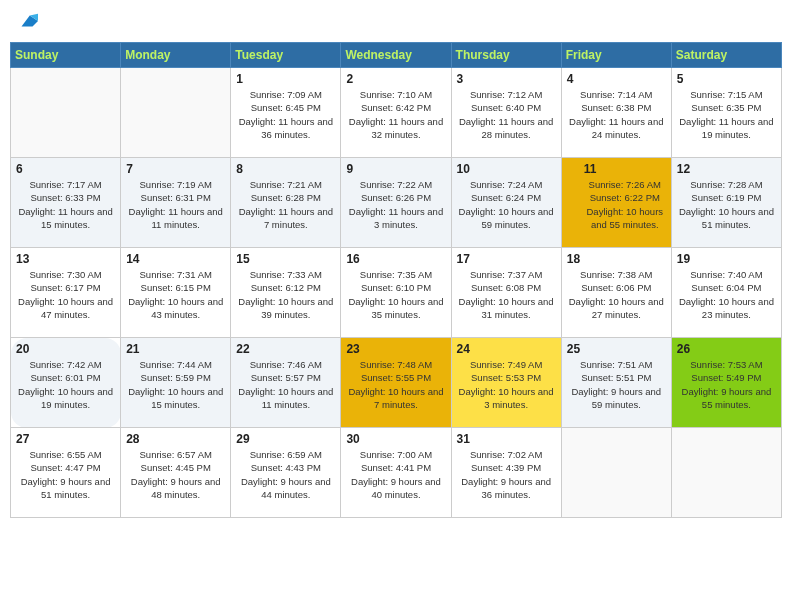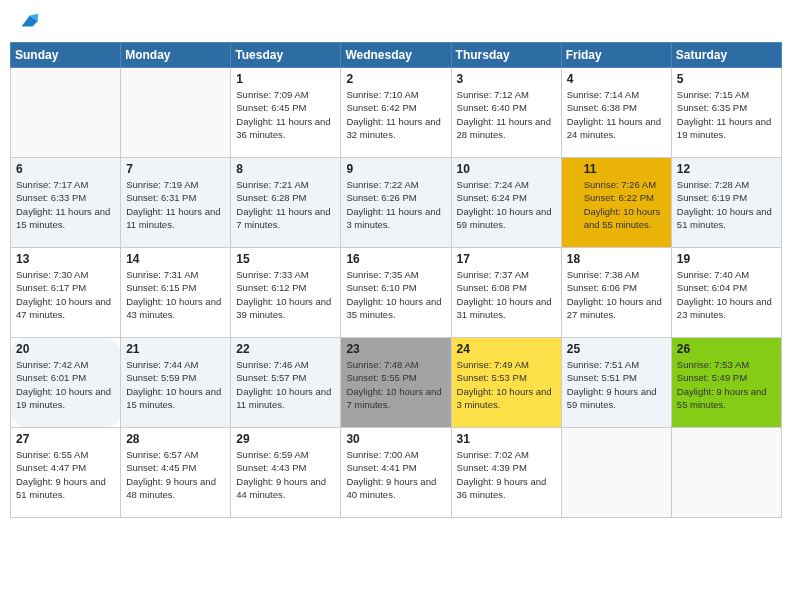--- a/index.html
+++ b/index.html
@@ -47,21 +47,21 @@
       font-size: 15px;
       color: #444;
     }
     .calendar {
       width: 100%;
       border-collapse: collapse;
       border: 1px solid #ccc;
     }
     .calendar th {
       background-color: #2e6da4;
-      color: #ffffff;
+      color: #bef264;
       font-size: 12px;
       font-weight: bold;
       padding: 5px 4px;
       text-align: left;
       border: 1px solid #4a86bc;
     }
     .calendar td {
       vertical-align: top;
       border: 1px solid #ccc;
       padding: 4px 5px;
@@ -85,20 +85,21 @@
       font-size: 12px;
       font-weight: bold;
       color: #222;
       margin-bottom: 2px;
       display: block;
     }
     .day-info {
       font-size: 9.5px;
       color: #333;
       line-height: 1.4;
+      text-align: center;
     }
   </style>
 </head>
 <body>
 
 <div class="header">
   <div class="logo">
     <div>
       <svg class="logo-icon" viewBox="0 0 40 30" xmlns="http://www.w3.org/2000/svg">
         <polygon points="10,25 25,5 40,15 30,25" fill="#1a7ec8"></polygon>
@@ -219,21 +220,21 @@
           <div class="day-info">Sunrise: 7:42 AM<br>Sunset: 6:01 PM<br>Daylight: 10 hours and 19 minutes.</div>
         </td>
         <td style="background-color: rgb(240, 244, 248);">
           <span class="day-number">21</span>
           <div class="day-info">Sunrise: 7:44 AM<br>Sunset: 5:59 PM<br>Daylight: 10 hours and 15 minutes.</div>
         </td>
         <td style="background-color: rgb(240, 244, 248);">
           <span class="day-number">22</span>
           <div class="day-info">Sunrise: 7:46 AM<br>Sunset: 5:57 PM<br>Daylight: 10 hours and 11 minutes.</div>
         </td>
-        <td style="background-color: #a3a3a3; margin-top: 19px;">
+        <td style="background-color: #eab308; margin-top: 19px;">
           <span class="day-number">23</span>
           <div class="day-info">Sunrise: 7:48 AM<br>Sunset: 5:55 PM<br>Daylight: 10 hours and 7 minutes.</div>
         </td>
         <td style="background-color: #fde047;">
           <span class="day-number">24</span>
           <div class="day-info">Sunrise: 7:49 AM<br>Sunset: 5:53 PM<br>Daylight: 10 hours and 3 minutes.</div>
         </td>
         <td style="background-color: rgb(240, 244, 248);">
           <span class="day-number">25</span>
           <div class="day-info">Sunrise: 7:51 AM<br>Sunset: 5:51 PM<br>Daylight: 9 hours and 59 minutes.</div>

